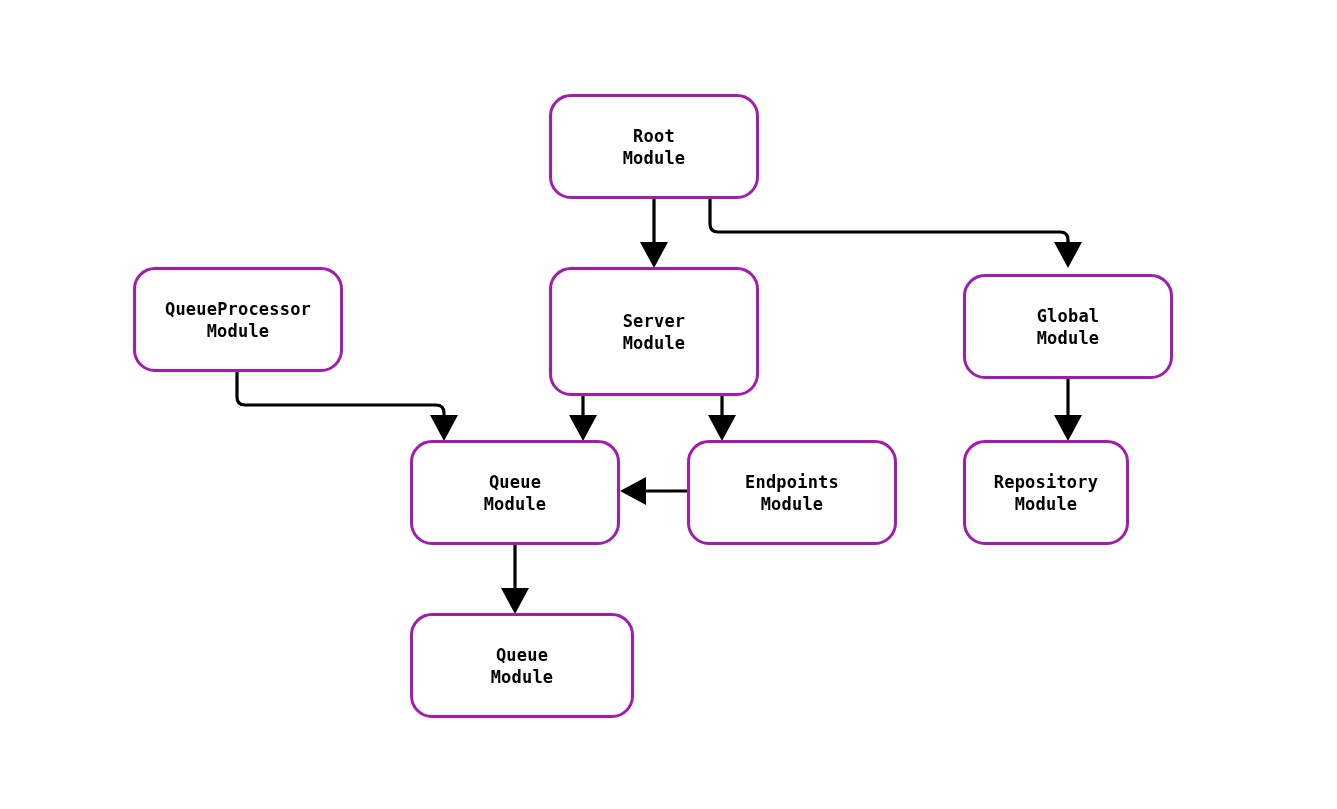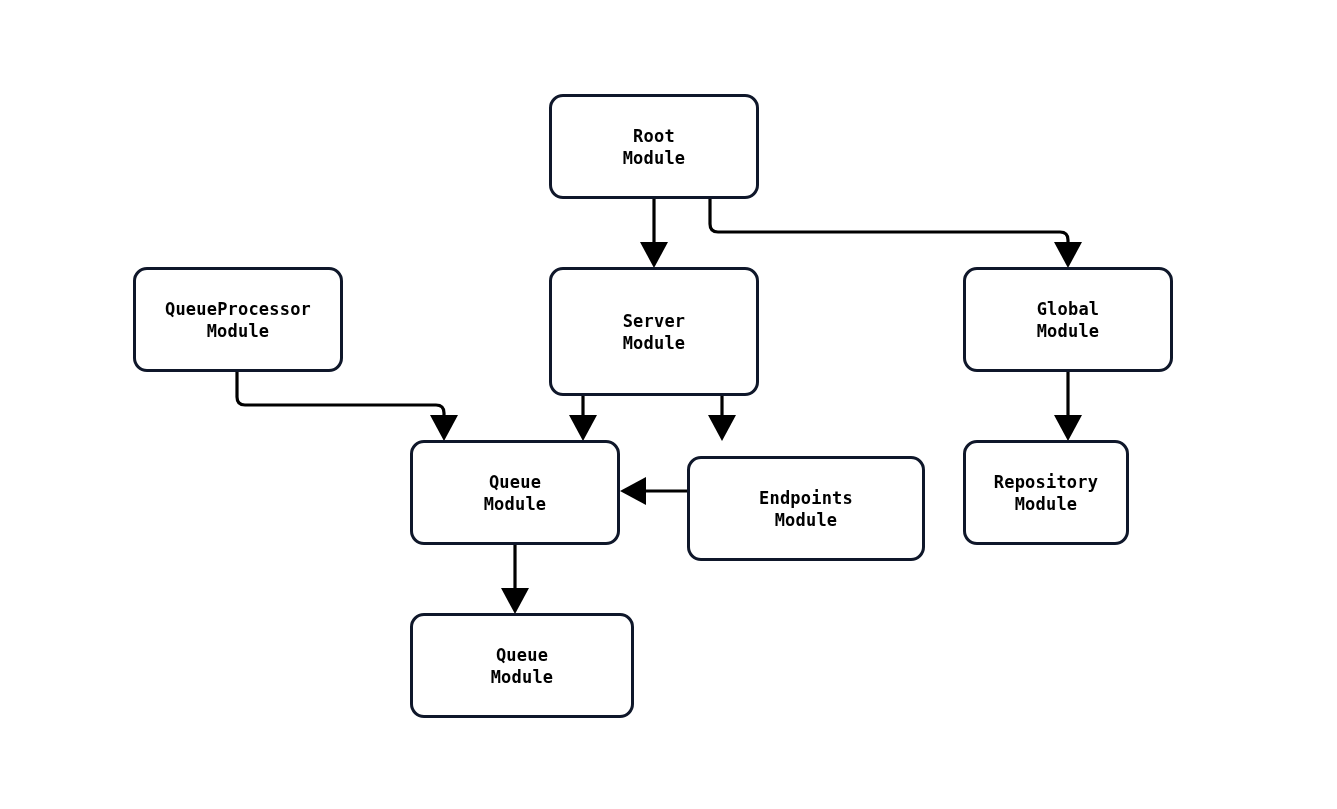--- a/index.html
+++ b/index.html
@@ -20,22 +20,22 @@
     left: 0;
     top: 0;
     width: 1337px;
     height: 809px;
     pointer-events: none;
   }
   .node {
     position: absolute;
     box-sizing: border-box;
     background: #ffffff;
-    border: 3px solid #0f172a;
-    border-radius: 14px;
+    border: 3px solid #a21caf;
+    border-radius: 22px;
     display: flex;
     flex-direction: column;
     align-items: center;
     justify-content: center;
     z-index: 2;
   }
   .node-label {
     font-family: "DejaVu Sans Mono", "Liberation Mono", monospace;
     font-size: 17px;
     font-weight: bold;
@@ -102,31 +102,31 @@
   <div class="node" style="left:133px; top:267px; width:210px; height:105px;">
     <div class="node-label">QueueProcessor
 Module</div>
   </div>
 
   <div class="node" style="left:549px; top:267px; width:210px; height:129px;">
     <div class="node-label">Server
 Module</div>
   </div>
 
-  <div class="node" style="left:963px; top:267px; width:210px; height:105px;">
+  <div class="node" style="left:963px; top:274px; width:210px; height:105px;">
     <div class="node-label">Global
 Module</div>
   </div>
 
   <div class="node" style="left:410px; top:440px; width:210px; height:105px;">
     <div class="node-label">Queue
 Module</div>
   </div>
 
-  <div class="node" style="left:687px; top:456px; width:238px; height:105px;">
+  <div class="node" style="left:687px; top:440px; width:210px; height:105px;">
     <div class="node-label">Endpoints
 Module</div>
   </div>
 
   <div class="node" style="left:963px; top:440px; width:166px; height:105px;">
     <div class="node-label">Repository
 Module</div>
   </div>
 
   <div class="node" style="left:410px; top:613px; width:224px; height:105px;">

